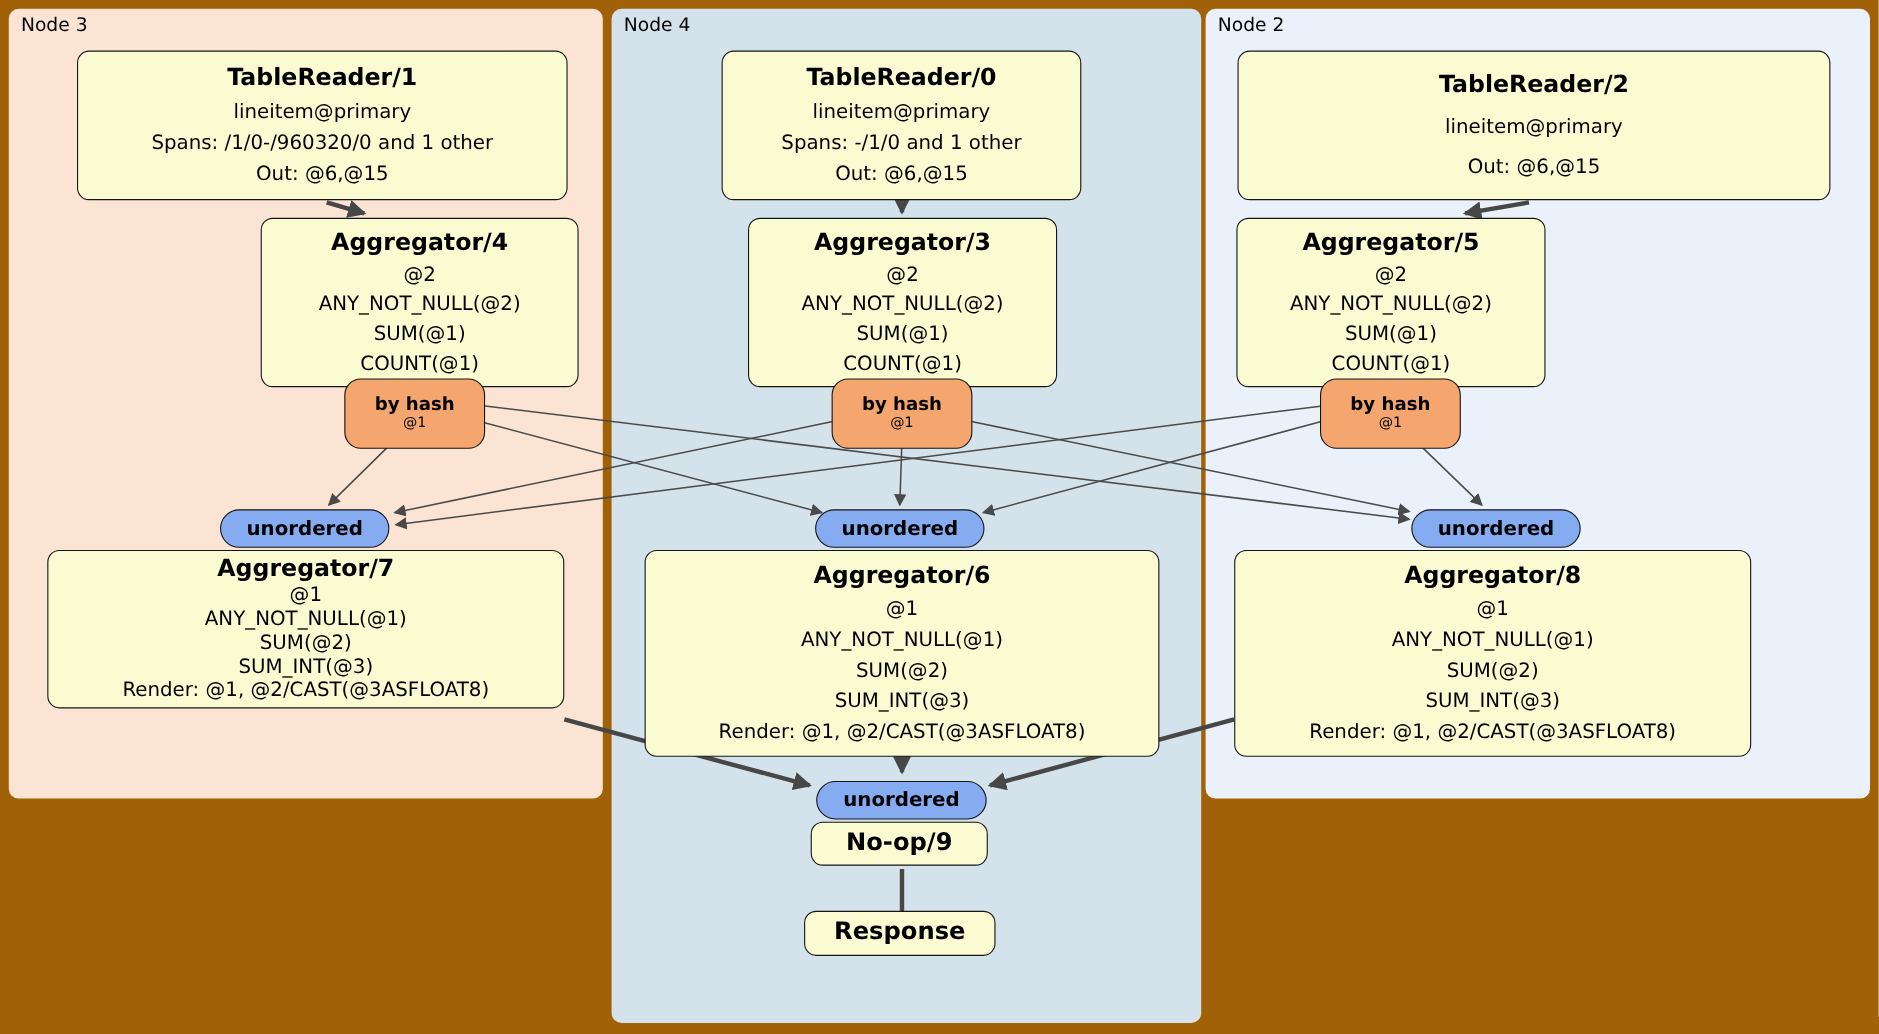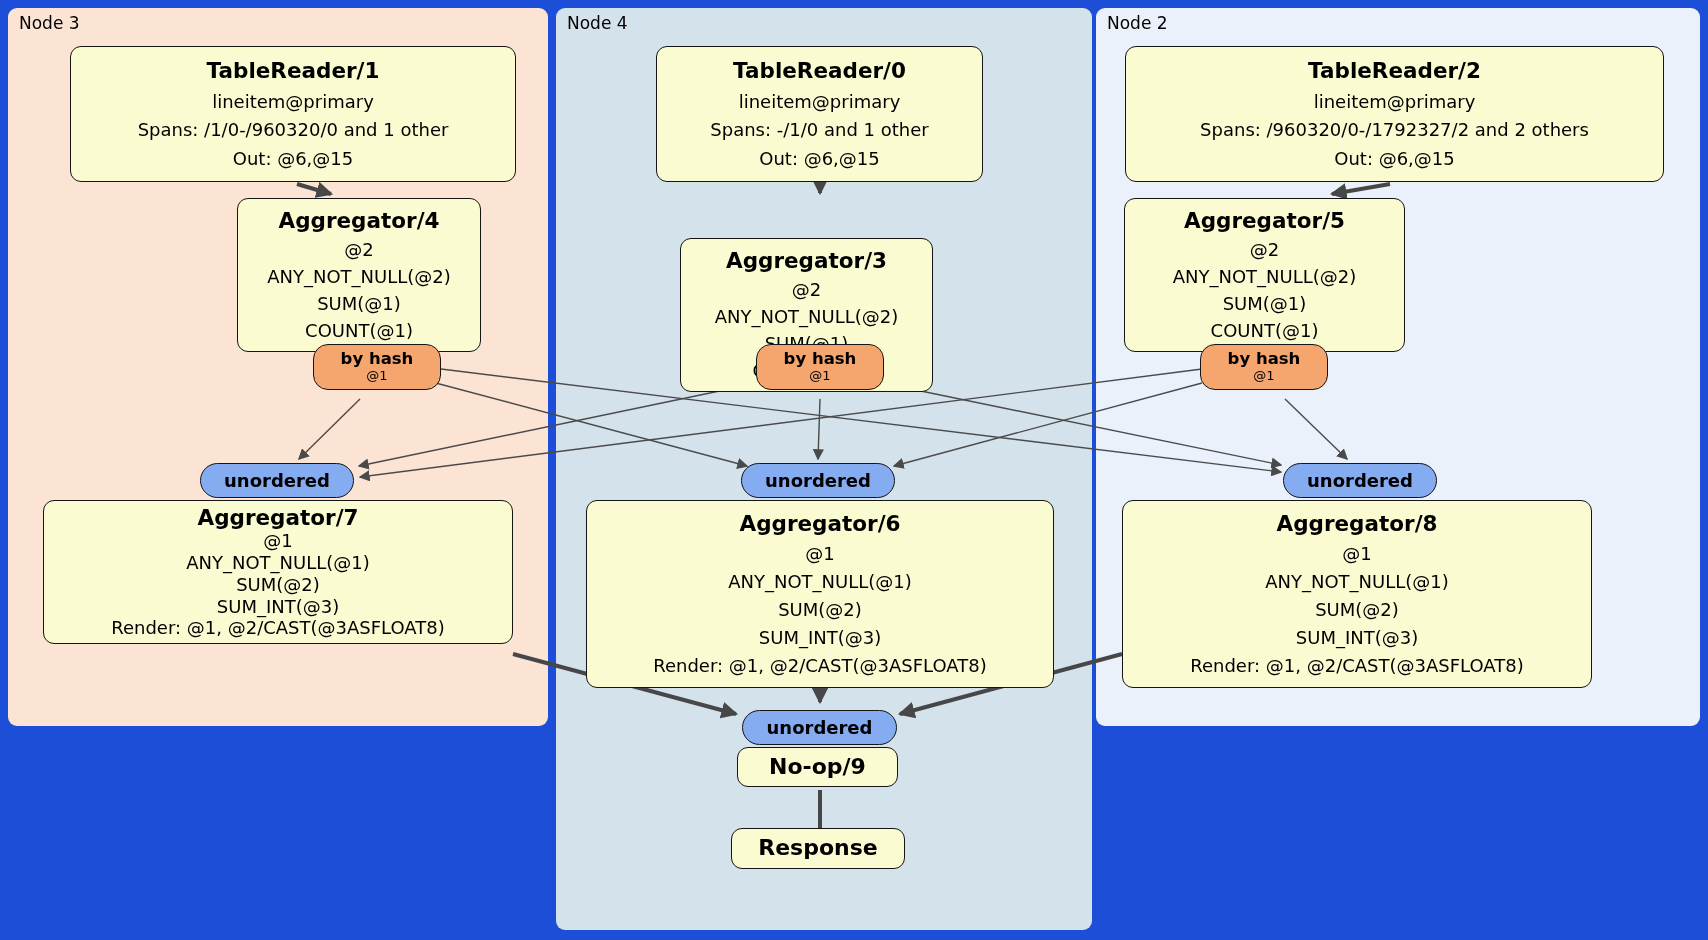--- a/index.html
+++ b/index.html
@@ -1,35 +1,35 @@
 <!DOCTYPE html>
 <html><head>
 <meta charset="utf-8">
 <style>
   html,body{margin:0;padding:0;background:#ffffff;}
   #stage{
     position:relative;width:1708px;height:940px;overflow:hidden;
-    background:#1d4ed8;font-family:"DejaVu Sans","Liberation Sans",sans-serif;color:#000;
+    background:#a16207;font-family:"DejaVu Sans","Liberation Sans",sans-serif;color:#000;
   }
   .region{position:absolute;border-radius:9px;z-index:1;}
   .region.n3{background:#fce4d4;}
   .region.n1{background:#d4e2eb;}
   .region.n2{background:#eaf1fa;}
   .region-label{font-size:17px;color:#000;margin:5px 0 0 11px;}
   svg.edges{position:absolute;left:0;top:0;z-index:2;pointer-events:none;}
   .pbox{
     position:absolute;background:#fbfbd2;border:1.7px solid #151515;border-radius:11px;
     display:flex;flex-direction:column;justify-content:space-evenly;align-items:center;
     text-align:center;z-index:3;box-sizing:border-box;padding:3px 6px;
   }
   .pbox .title{font-weight:bold;font-size:21.5px;line-height:1.1;white-space:nowrap;}
   .pbox .line{font-size:18px;line-height:1.1;white-space:nowrap;}
   .pbox.small .title{font-size:22px;}
   .router{
-    position:absolute;width:128px;height:46px;background:#f5a56e;border:1.7px solid #151515;
+    position:absolute;width:128px;height:64px;background:#f5a56e;border:1.7px solid #151515;
     border-radius:15px;display:flex;flex-direction:column;justify-content:center;align-items:center;
     z-index:4;box-sizing:border-box;
   }
   .router .rlabel{font-weight:bold;font-size:16.5px;line-height:1.15;}
   .router .rsub{font-size:13px;line-height:1.1;}
   .pill{
     position:absolute;height:35px;background:#85abf0;border:1.7px solid #151515;border-radius:18px;
     display:flex;justify-content:center;align-items:center;font-weight:bold;font-size:18px;
     z-index:4;box-sizing:border-box;
   }
@@ -92,32 +92,31 @@
   </div>
   <div class="pbox" style="left:656px;top:46px;width:327px;height:136px;">
     <div class="title">TableReader/0</div>
     <div class="line">lineitem@primary</div>
     <div class="line">Spans: -/1/0 and 1 other</div>
     <div class="line">Out: @6,@15</div>
   </div>
   <div class="pbox" style="left:1125px;top:46px;width:539px;height:136px;">
     <div class="title">TableReader/2</div>
     <div class="line">lineitem@primary</div>
-    <div class="line">Spans: /960320/0-/1792327/2 and 2 others</div>
     <div class="line">Out: @6,@15</div>
   </div>
 
-  <div class="pbox" style="left:237px;top:198px;width:244px;height:154px;">
+  <div class="pbox" style="left:237px;top:198px;width:289px;height:154px;">
     <div class="title">Aggregator/4</div>
     <div class="line">@2</div>
     <div class="line">ANY_NOT_NULL(@2)</div>
     <div class="line">SUM(@1)</div>
     <div class="line">COUNT(@1)</div>
   </div>
-  <div class="pbox" style="left:680px;top:198px;width:253px;height:154px;margin-top:40px;">
+  <div class="pbox" style="left:680px;top:198px;width:281px;height:154px;">
     <div class="title">Aggregator/3</div>
     <div class="line">@2</div>
     <div class="line">ANY_NOT_NULL(@2)</div>
     <div class="line">SUM(@1)</div>
     <div class="line">COUNT(@1)</div>
   </div>
   <div class="pbox" style="left:1124px;top:198px;width:281px;height:154px;">
     <div class="title">Aggregator/5</div>
     <div class="line">@2</div>
     <div class="line">ANY_NOT_NULL(@2)</div>

